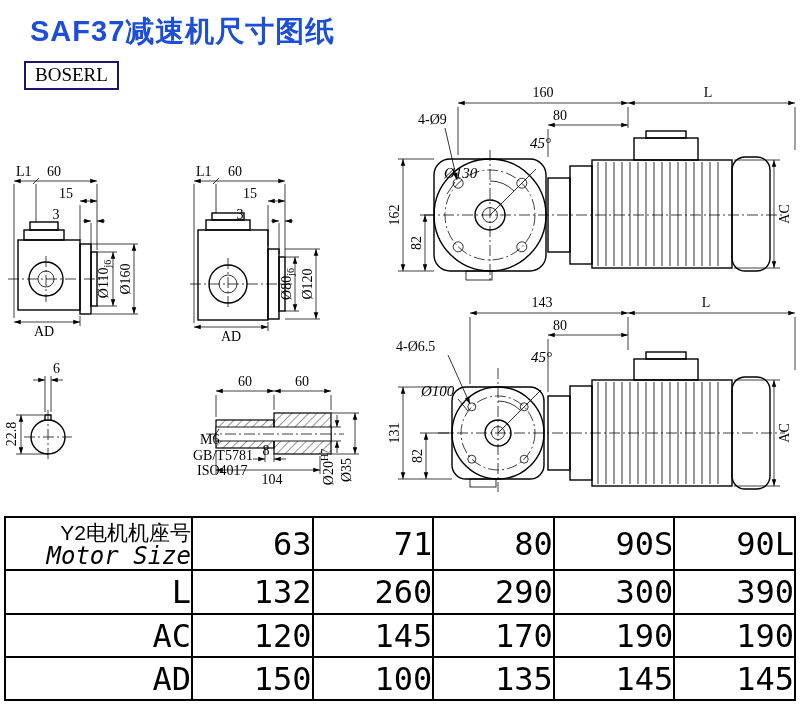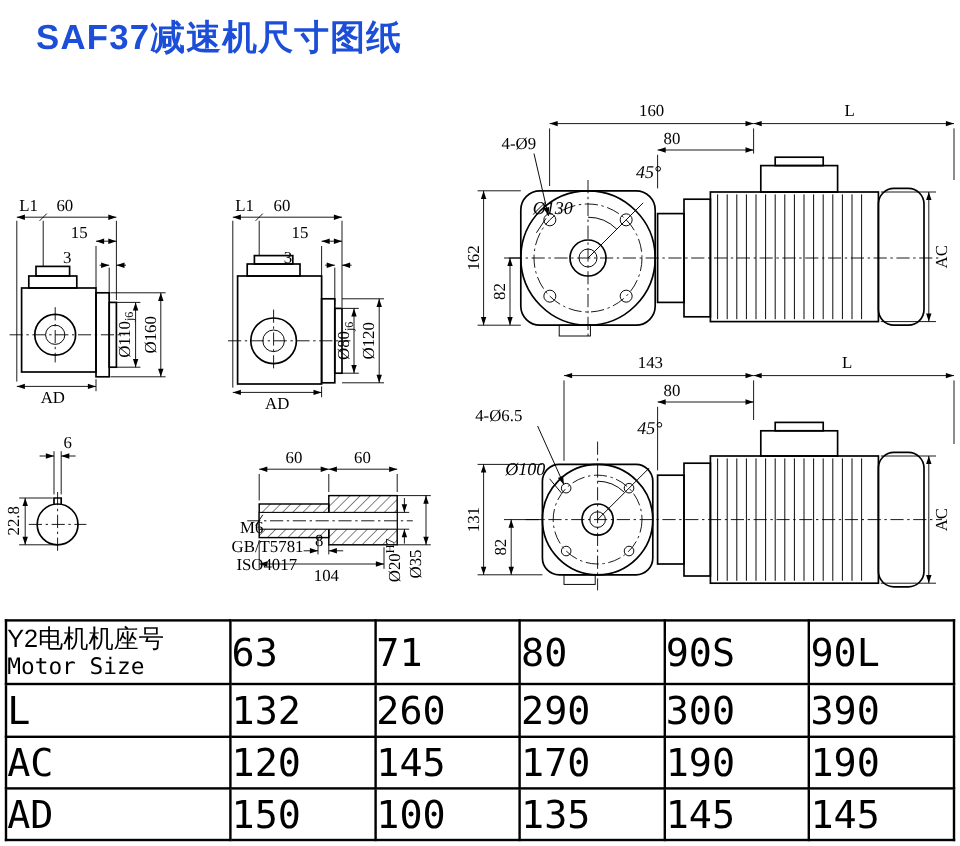--- a/index.html
+++ b/index.html
@@ -14,33 +14,36 @@
   .ol{stroke:#000;stroke-width:1.4;fill:none}
   .tn{stroke:#000;stroke-width:0.8;fill:none}
   .cl{stroke:#000;stroke-width:0.75;fill:none;stroke-dasharray:11 3 2 3}
   .ext{stroke:#000;stroke-width:0.75;fill:none}
   .dm{stroke:#000;stroke-width:0.75;fill:none}
   text.d{font:14px "Liberation Serif",serif;fill:#000}
   text.di{font:italic 15px "Liberation Serif",serif;fill:#000}
   .fit{font-size:10px}
   
   .dim-table{position:absolute;left:4px;top:516px;width:792px;border-collapse:collapse;table-layout:fixed;}
-  .dim-table td{border:2px solid #000;text-align:left;vertical-align:middle;padding:0;background:#fff;}
+  .dim-table td{border:2px solid #000;text-align:right;vertical-align:middle;padding:0;background:#fff;}
   .dim-table col.c0{width:187px}
   .r0{height:53px}.r1{height:44px}.r2{height:43px}.r3{height:43px}
   .num{font-family:"DejaVu Sans Mono",monospace;font-size:32px;}
   .cn{font-family:"Liberation Sans",sans-serif;font-size:21px;line-height:24px;}
-  .en{font-family:"DejaVu Sans Mono",monospace;font-size:19px;line-height:22px;}
+  .en{font-family:"DejaVu Sans Mono",monospace;font-size:24px;line-height:22px;font-style:italic;}
 </style>
 </head>
 <body>
 
 <div id="stage">
 
   <div class="title">SAF37减速机尺寸图纸</div>
+  <div class="brand">
+    <span>BOSERL</span>
+  </div>
 
   <svg id="drawing" width="800" height="516" viewBox="0 0 800 516">
     <defs>
       <marker id="ar" viewBox="0 0 10 10" refX="9.5" refY="5" markerWidth="10" markerHeight="10" orient="auto-start-reverse">
         <path d="M0.5,2 L9.5,5 L0.5,8 Z" fill="#000"></path>
       </marker>
       <pattern id="hatch" patternUnits="userSpaceOnUse" width="6" height="6" patternTransform="rotate(45)">
         <line x1="0" y1="0" x2="0" y2="6" stroke="#000" stroke-width="0.8"></line>
       </pattern>
     </defs>

